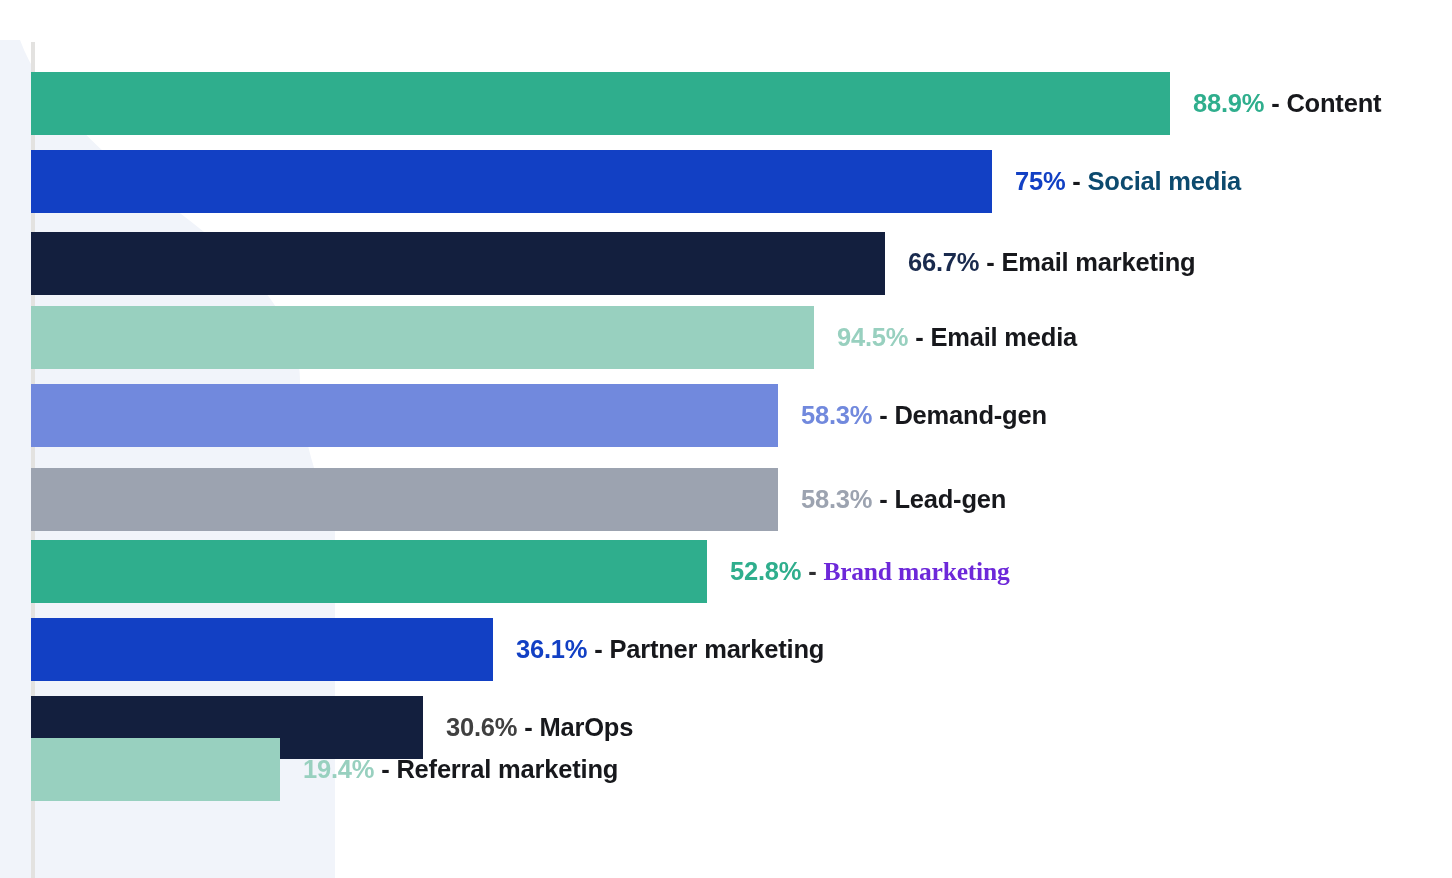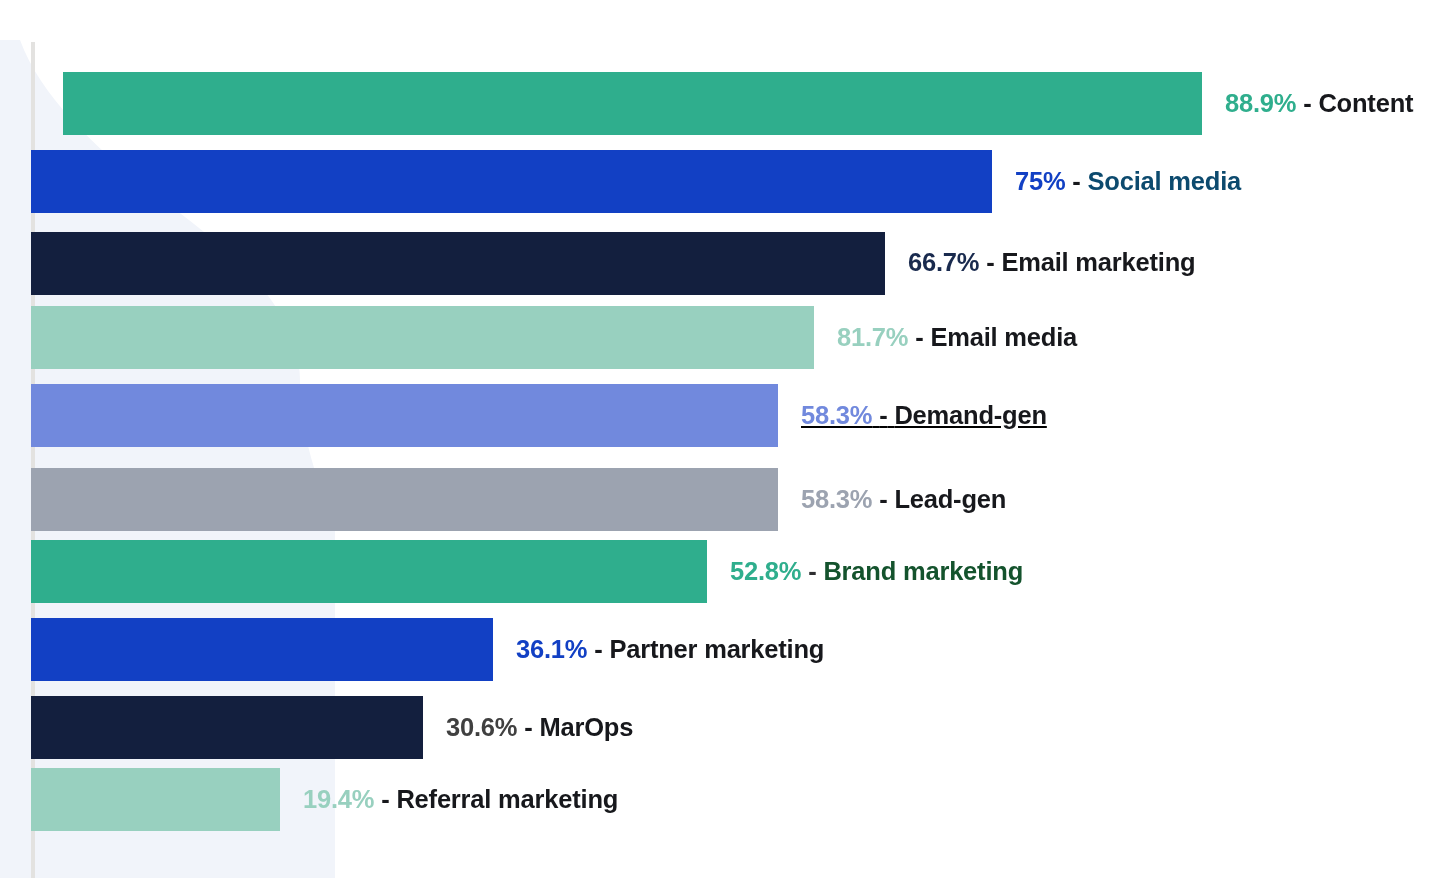--- a/index.html
+++ b/index.html
@@ -78,55 +78,55 @@
   <svg class="bg-decor" viewBox="0 0 420 878" preserveAspectRatio="none" aria-hidden="true">
     <path d="M0,40 L0,878 L335,878 L335,520
              C335,520 300,455 300,380
              C300,300 215,240 150,190
              C95,148 40,95 20,40 Z" fill="#f1f4fa"></path>
   </svg>
 
   <div class="axis-line"></div>
 
   <div class="plot" id="plot">
-      <div class="bar-row" style="top: 0px; height: 63px; padding-left: 32px;">
+      <div class="bar-row" style="top: 0px; height: 63px;">
         <div class="bar" style="width: 1139px; background: rgb(47, 174, 141);"></div>
         <div class="bar-label"><span class="pct" style="color: rgb(47, 174, 141);">88.9%</span> <span class="sep" style="color: rgb(23, 24, 28);">-</span> <span class="name" style="color: rgb(23, 24, 28);">Content</span></div>
       </div>
       <div class="bar-row" style="top: 78px; height: 63px;">
         <div class="bar" style="width: 961px; background: rgb(18, 64, 196);"></div>
         <div class="bar-label"><span class="pct" style="color: rgb(18, 64, 196);">75%</span> <span class="sep" style="color: rgb(23, 24, 28);">-</span> <span class="name" style="color: #0c4a6e; text-align: center;">Social media</span></div>
       </div>
       <div class="bar-row" style="top: 156px; height: 70px;">
         <div class="bar" style="width: 854px; background: rgb(19, 31, 62);"></div>
         <div class="bar-label"><span class="pct" style="color: rgb(25, 42, 78);">66.7%</span> <span class="sep" style="color: rgb(23, 24, 28);">-</span> <span class="name" style="color: rgb(23, 24, 28);">Email marketing</span></div>
       </div>
       <div class="bar-row" style="top: 234px; height: 63px;">
         <div class="bar" style="width: 783px; background: rgb(152, 208, 191);"></div>
-        <div class="bar-label"><span class="pct" style="color: rgb(152, 208, 191);">81.7%</span> <span class="sep" style="color: rgb(23, 24, 28);">-</span> <span class="name" style="color: rgb(23, 24, 28);">Email media</span></div>
+        <div class="bar-label"><span class="pct" style="color: rgb(152, 208, 191);">94.5%</span> <span class="sep" style="color: rgb(23, 24, 28);">-</span> <span class="name" style="color: rgb(23, 24, 28);">Email media</span></div>
       </div>
-      <div class="bar-row" style="top: 312px; height: 63px; text-decoration: underline;">
+      <div class="bar-row" style="top: 312px; height: 63px;">
         <div class="bar" style="width: 747px; background: rgb(113, 137, 221);"></div>
         <div class="bar-label"><span class="pct" style="color: rgb(113, 137, 221);">58.3%</span> <span class="sep" style="color: rgb(23, 24, 28);">-</span> <span class="name" style="color: rgb(23, 24, 28);">Demand-gen</span></div>
       </div>
       <div class="bar-row" style="top: 390px; height: 75px;">
         <div class="bar" style="width: 747px; background: rgb(156, 163, 176);"></div>
         <div class="bar-label"><span class="pct" style="color: rgb(156, 163, 176);">58.3%</span> <span class="sep" style="color: rgb(23, 24, 28);">-</span> <span class="name" style="color: rgb(23, 24, 28);">Lead-gen</span></div>
       </div>
       <div class="bar-row" style="top: 468px; height: 63px;">
         <div class="bar" style="width: 676px; background: rgb(47, 174, 141);"></div>
-        <div class="bar-label"><span class="pct" style="color: rgb(47, 174, 141);">52.8%</span> <span class="sep" style="color: rgb(46, 46, 48);">-</span> <span class="name" style="color: #14532d;">Brand marketing</span></div>
+        <div class="bar-label"><span class="pct" style="color: rgb(47, 174, 141);">52.8%</span> <span class="sep" style="color: rgb(46, 46, 48);">-</span> <span class="name" style="color: #6d28d9; font-family: Liberation Serif, serif;">Brand marketing</span></div>
       </div>
       <div class="bar-row" style="top: 546px; height: 63px; align-items: center;">
         <div class="bar" style="width: 462px; background: rgb(18, 64, 196);"></div>
         <div class="bar-label"><span class="pct" style="color: rgb(18, 64, 196);">36.1%</span> <span class="sep" style="color: rgb(23, 24, 28);">-</span> <span class="name" style="color: rgb(23, 24, 28);">Partner marketing</span></div>
       </div>
       <div class="bar-row" style="top: 624px; height: 63px;">
         <div class="bar" style="width: 392px; background: rgb(19, 31, 62);"></div>
         <div class="bar-label"><span class="pct" style="color: #404040;">30.6%</span> <span class="sep" style="color: rgb(23, 24, 28);">-</span> <span class="name" style="color: rgb(23, 24, 28); margin-top: 43px;">MarOps</span></div>
       </div>
-      <div class="bar-row" style="top: 696px; height: 63px;">
+      <div class="bar-row" style="top: 666px; height: 63px;">
         <div class="bar" style="width: 249px; background: rgb(152, 208, 191);"></div>
         <div class="bar-label"><span class="pct" style="color: rgb(152, 208, 191);">19.4%</span> <span class="sep" style="color: rgb(23, 24, 28);">-</span> <span class="name" style="color: rgb(23, 24, 28);">Referral marketing</span></div>
       </div>
     </div>
 
 </div>
 
 </body></html>

